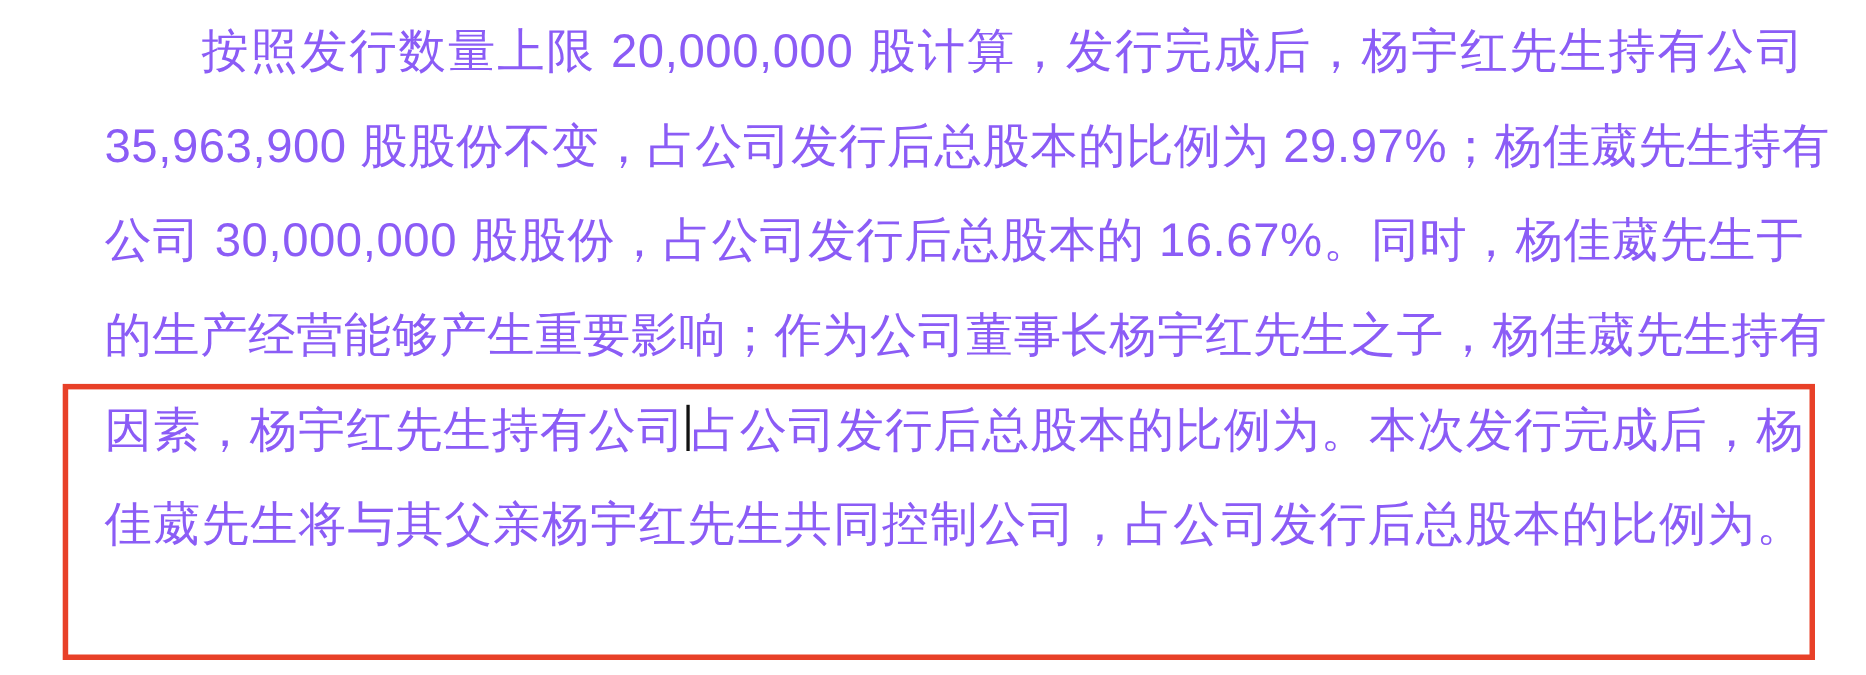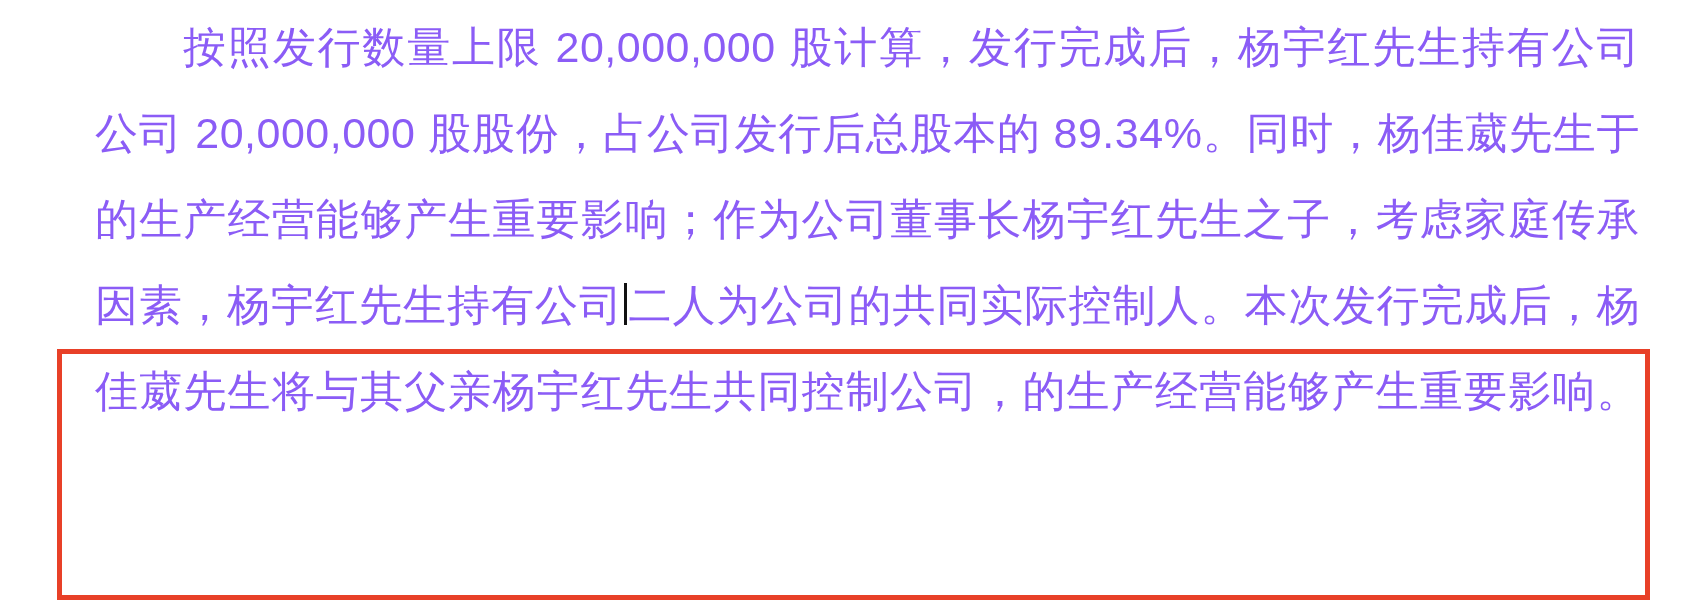--- a/index.html
+++ b/index.html
@@ -53,23 +53,24 @@
     pointer-events: none;
   }
 </style>
 </head>
 <body>
 
 <div class="page">
 
   <div class="text-block">
     <div class="line first">按照发行数量上限 20,000,000 股计算，发行完成后，杨宇红先生持有公司</div>
-    <div class="line">公司 20,000,000 股股份，占公司发行后总股本的 89.34%。同时，杨佳葳先生于</div>
-    <div class="line">的生产经营能够产生重要影响；作为公司董事长杨宇红先生之子，考虑家庭传承</div>
+    <div class="line">35,963,900 股股份不变，占公司发行后总股本的比例为 29.97%；杨佳葳先生持有</div>
+    <div class="line">公司 30,000,000 股股份，占公司发行后总股本的 16.67%。同时，杨佳葳先生于</div>
+    <div class="line">的生产经营能够产生重要影响；作为公司董事长杨宇红先生之子，杨佳葳先生持有</div>
     <div class="line">
-      <span>因素，杨宇红先生持有公司</span><span class="caret"></span><span>二人为公司的共同实际控制人。本次发行完成后，杨</span>
+      <span>因素，杨宇红先生持有公司</span><span class="caret"></span><span>占公司发行后总股本的比例为。本次发行完成后，杨</span>
     </div>
-    <div class="line">佳葳先生将与其父亲杨宇红先生共同控制公司，的生产经营能够产生重要影响。</div>
+    <div class="line">佳葳先生将与其父亲杨宇红先生共同控制公司，占公司发行后总股本的比例为。</div>
   </div>
 
   <div class="highlight-box" style="border-color: rgb(232, 64, 40);"></div>
 
 </div>
 
 </body></html>

